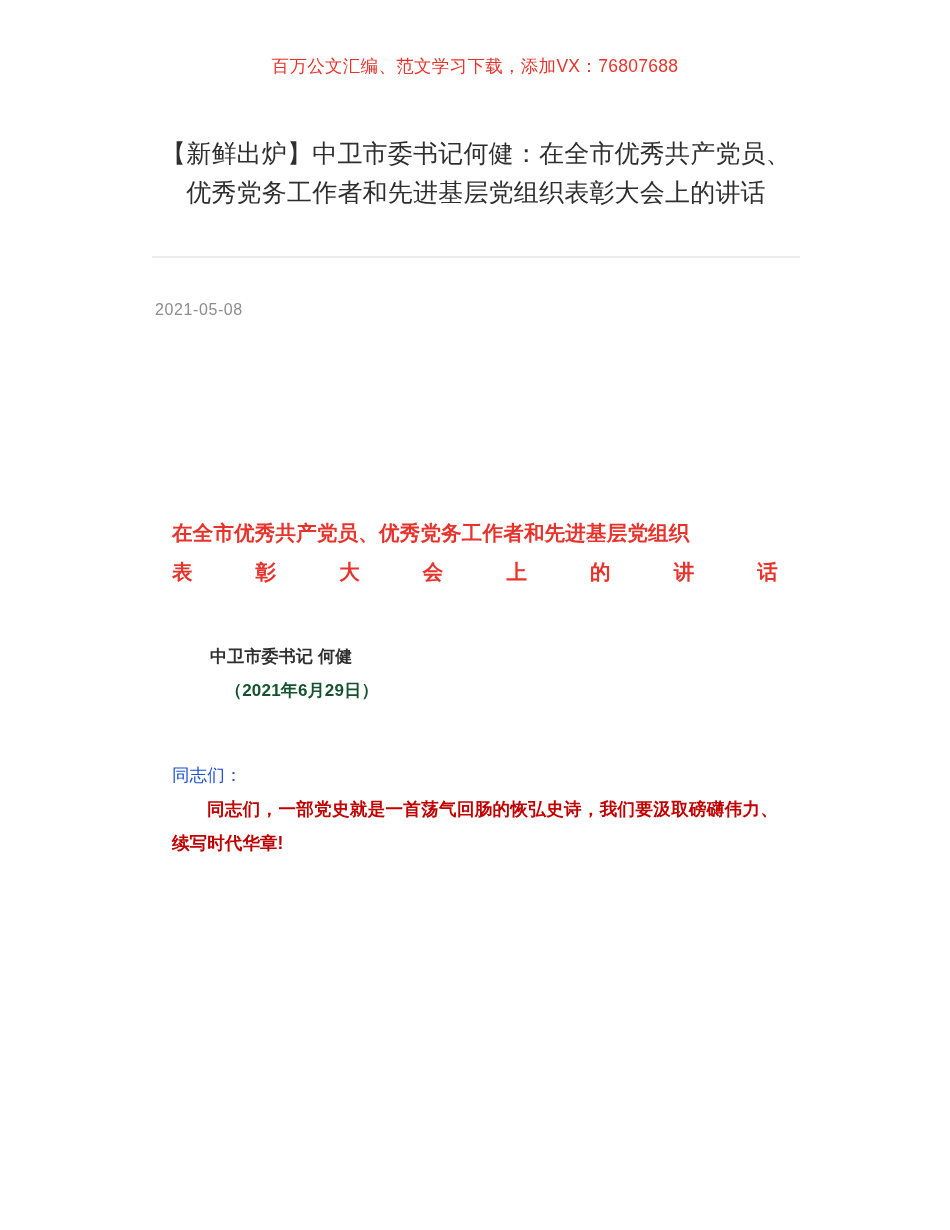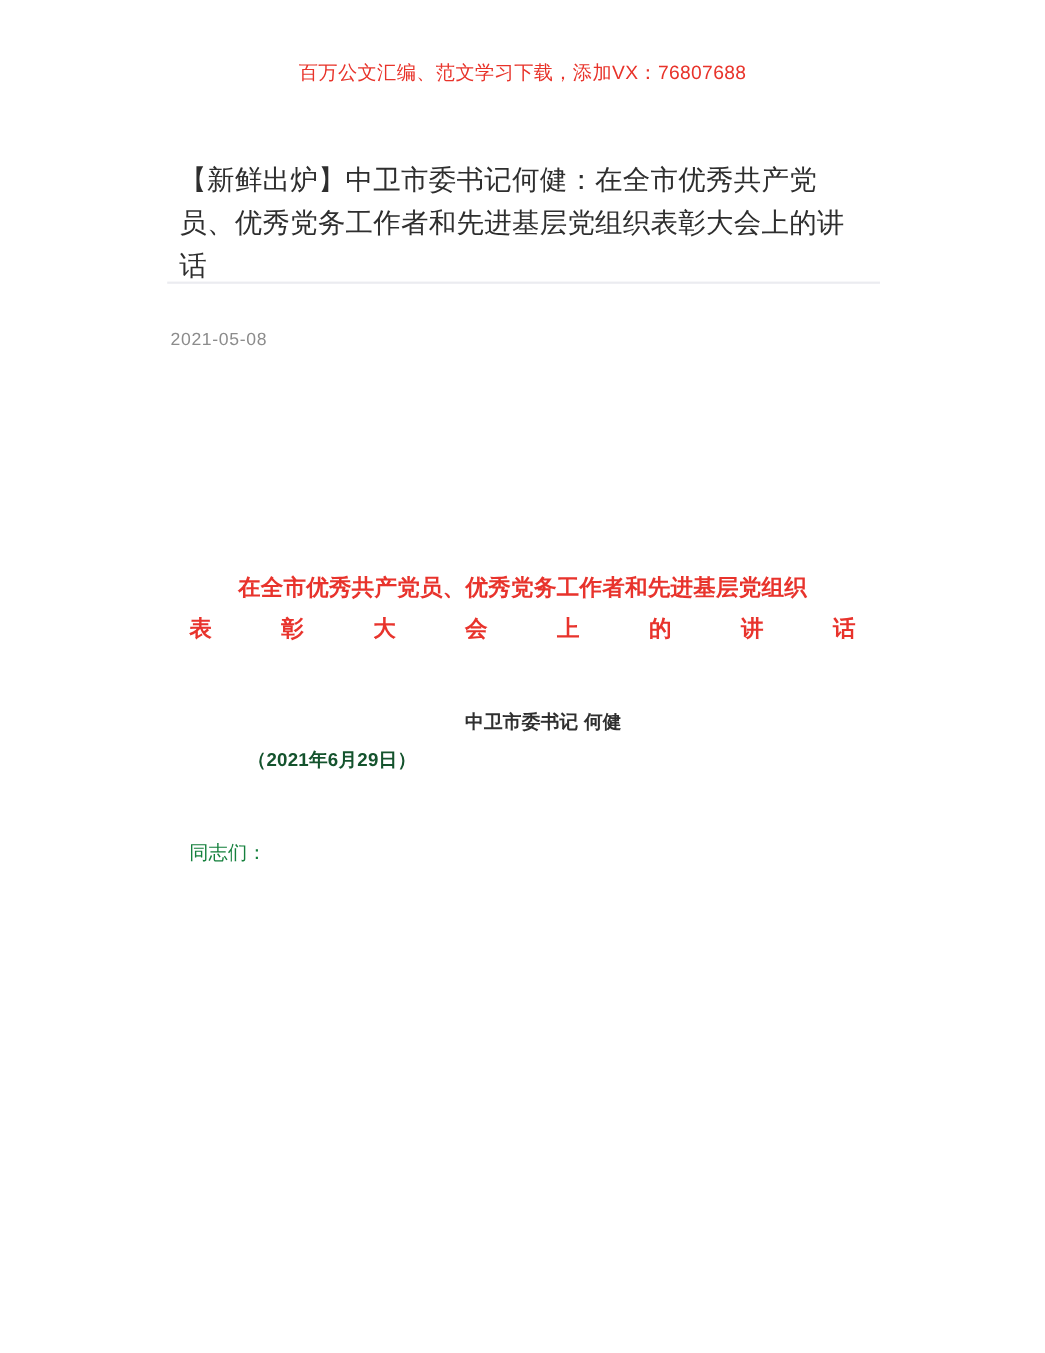--- a/index.html
+++ b/index.html
@@ -46,22 +46,22 @@
     left: 152px;
     top: 134px;
     width: 648px;
   }
   .article-title {
     font-size: 25px;
     line-height: 39px;
     font-weight: 400;
     color: #2e2e2e;
     letter-spacing: 0.2px;
-    margin: 11px;
-    text-align: left;
+    margin: 0;
+    text-align: center;
   }
   .head-divider {
     position: absolute;
     left: 152px;
     top: 256px;
     width: 648px;
     height: 2px;
     background: #ebecf0;
   }
   .article-date {
@@ -86,41 +86,41 @@
   .doc-heading {
     color: #e8332c;
     font-weight: 700;
     font-size: 20.5px;
     line-height: 37px;
     margin: 0;
     letter-spacing: 0.2px;
   }
   .doc-heading .hl-1 {
     display: block;
-    text-align: center;
+    text-align: left;
     white-space: nowrap;
+    font-family: Liberation Mono, monospace;
   }
   .doc-heading .hl-2 {
     display: flex;
     justify-content: space-between;
     width: 100%;
   }
   .doc-heading .hl-2 span {
     display: inline-block;
   }
 
   .doc-byline {
     margin: 0;
     padding-left: 38px;
     font-size: 17px;
     line-height: 34px;
     font-weight: 700;
     color: #2f2f2f;
     letter-spacing: 0.2px;
-    text-align: center;
   }
   .doc-byline-date {
     margin: 0;
     padding-left: 53px;
     font-size: 17px;
     line-height: 34px;
     font-weight: 700;
     color: #14532d;
     letter-spacing: 0.2px;
   }
@@ -133,21 +133,21 @@
     position: absolute;
     left: 172px;
     top: 758px;
     width: 606px;
   }
 
   .body-p {
     margin: 0;
     font-size: 17.5px;
     line-height: 34px;
-    color: #15803d;
+    color: #1d4ed8;
     text-align: justify;
     text-justify: inter-ideograph;
     letter-spacing: 0.1px;
     font-weight: 400;
   }
   .body-p.indent {
     text-indent: 2em;
   }
   .body-p.salutation {
     text-indent: 0;
@@ -189,15 +189,16 @@
     </div>
 
     <div class="byline-block">
       <p class="doc-byline">中卫市委书记 何健</p>
       <p class="doc-byline-date">（2021年6月29日）</p>
     </div>
   </div>
 
   <div class="body-block">
     <p class="body-p salutation">同志们：</p>
+    <p class="body-p emphasis">同志们，一部党史就是一首荡气回肠的恢弘史诗，我们要汲取磅礴伟力、续写时代华章!</p>
   </div>
 
 </div>
 
 </body></html>

